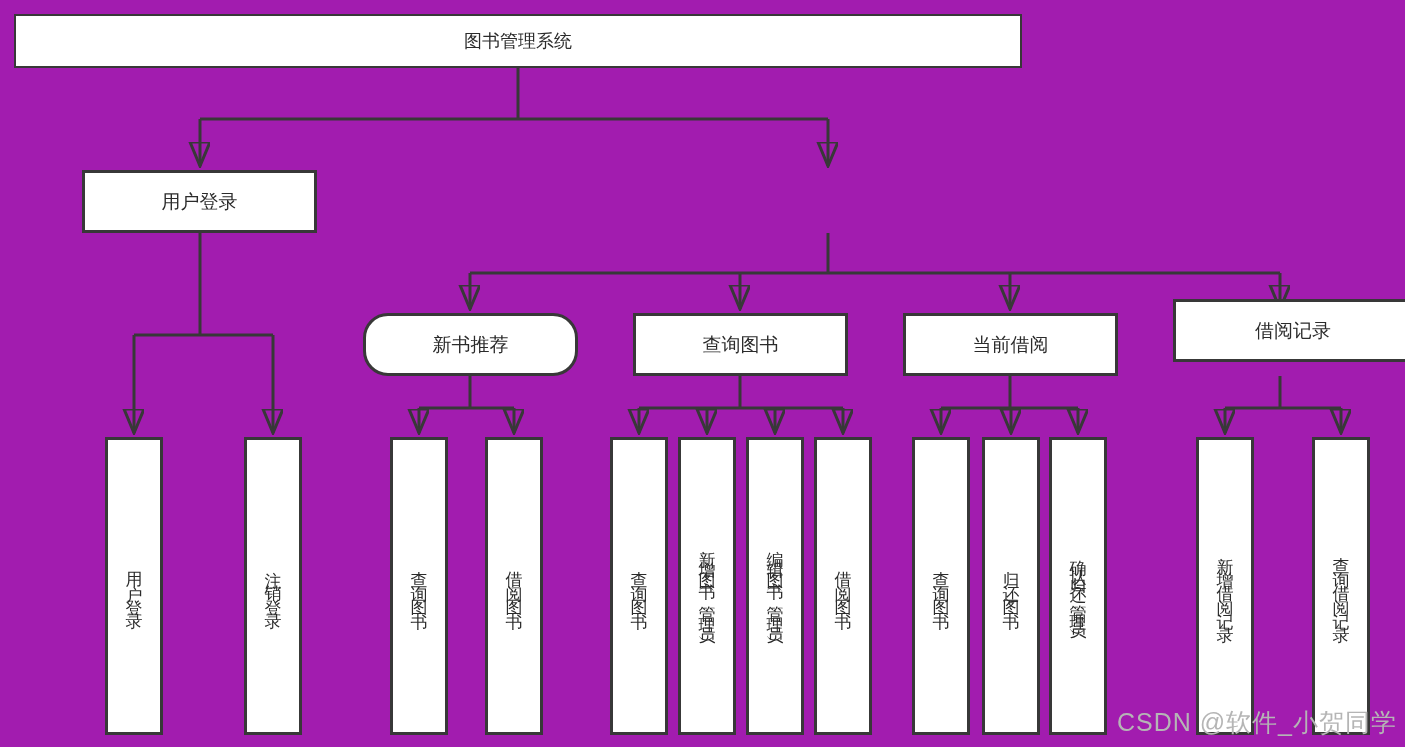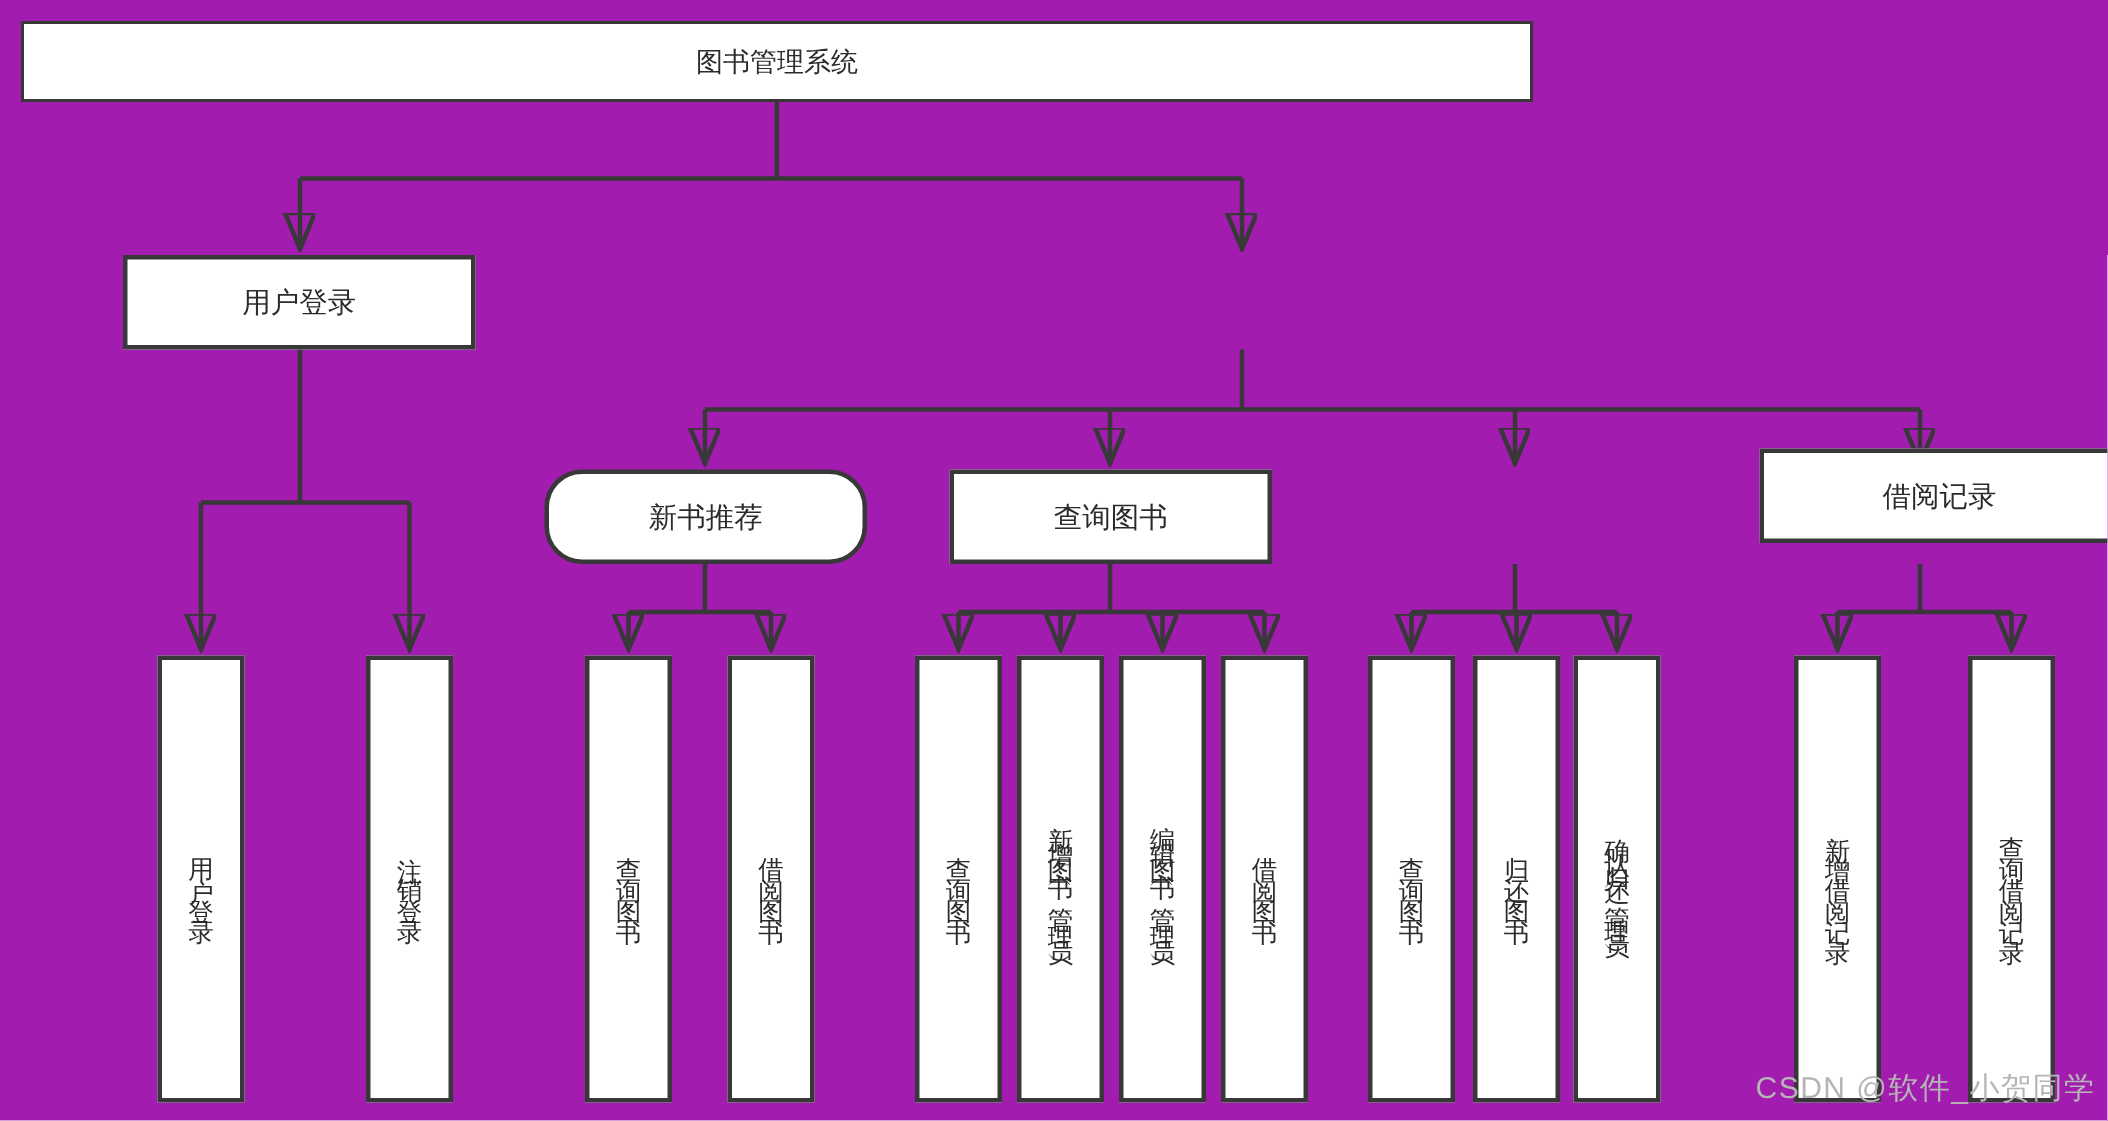--- a/index.html
+++ b/index.html
@@ -53,21 +53,21 @@
     writing-mode: vertical-rl;
     font-size: 17px;
     line-height: 1;
     letter-spacing: 14px;
     white-space: nowrap;
   }
   .watermark {
     position: absolute;
     right: 8px;
     bottom: 8px;
-    font-size: 20px;
+    font-size: 25px;
     color: #b5b5b5;
     letter-spacing: 1px;
     pointer-events: none;
   }
 </style>
 </head>
 <body>
 
 <div class="canvas">
 
@@ -119,20 +119,23 @@
   <div class="node branch" style="left:82px; top:170px; width:235px; height:63px;">
     <span>用户登录</span>
   </div>
 
   <div class="node branch" style="left:363px; top:313px; width:215px; height:63px;border-radius:25px;">
     <span>新书推荐</span>
   </div>
   <div class="node branch" style="left:633px; top:313px; width:215px; height:63px;">
     <span>查询图书</span>
   </div>
+  <div class="node branch" style="left:903px; top:313px; width:215px; height:63px;">
+    <span>当前借阅</span>
+  </div>
   <div class="node branch" style="left:1173px; top:299px; width:240px; height:63px;">
     <span>借阅记录</span>
   </div>
 
   <div class="node leaf" style="left:105px; top:437px;">
     <span class="vtext">用户登录</span>
   </div>
   <div class="node leaf" style="left:244px; top:437px;">
     <span class="vtext">注销登录</span>
   </div>

